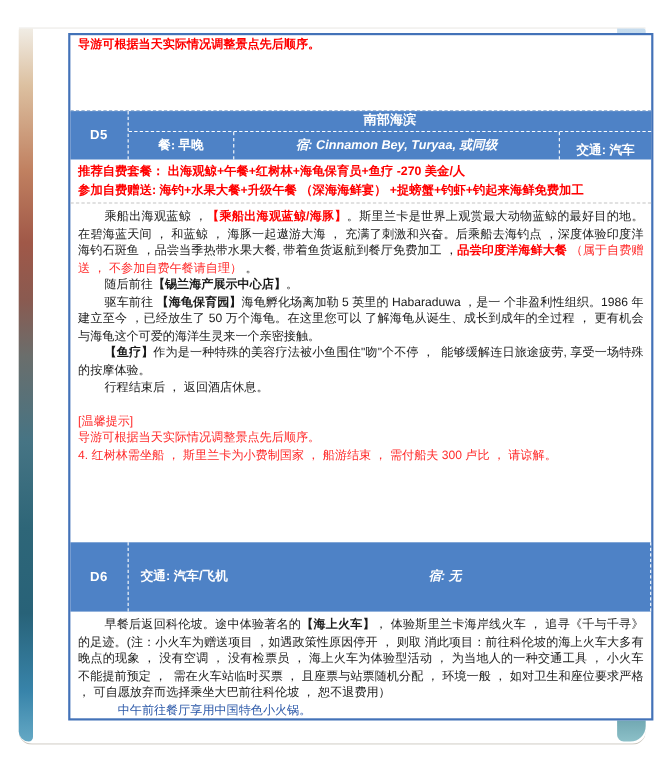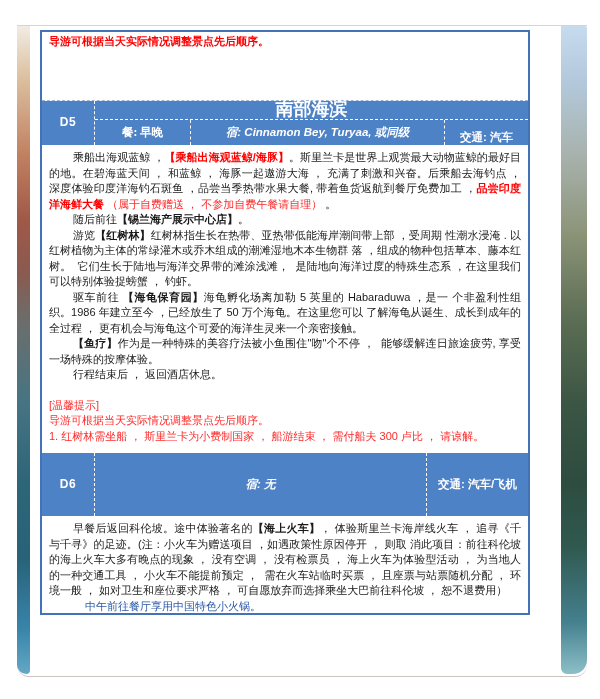--- a/index.html
+++ b/index.html
@@ -21,35 +21,35 @@
     border-radius:2px 0 6px 14px;
   }
   .strip-right{
     position:absolute;right:0;top:0;width:26px;height:648px;
     background:linear-gradient(180deg,#c6dcee 0%,#b2c8da 9%,#a8b2ac 20%,#8c9478 32%,
       #5c6e54 45%,#3c5644 58%,#2e4c40 70%,#2f584e 80%,#45808e 92%,#8cc0c8 100%);
     border-radius:0 2px 14px 6px;
   }
   
   .itb{
-    position:absolute;left:40px;top:30px;width:490px;box-sizing:border-box;
+    position:absolute;left:62px;top:30px;width:532px;box-sizing:border-box;
     border:2px solid #4372b8;background:#ffffff;
     font-size:11px;line-height:15.5px;color:#1a1a1a;
   }
   .cell{box-sizing:border-box;}
   .note-cell{height:69px;padding:2px 7px 0 7px;border-bottom:1px dashed #9fb6d4;
     color:#ff0000;font-weight:bold;}
   .day-header{background:#4e82c6;color:#ffffff;font-weight:bold;display:flex;}
   .d5h{height:44px;}
   .d6h{height:63px;}
   .day-col{width:52px;border-right:1px dashed #ffffff;display:flex;align-items:center;
     justify-content:center;font-size:12px;letter-spacing:.5px;}
   .hdr-right{flex:1;display:flex;flex-direction:column;min-width:0;}
   .hdr-title{flex:1.05;border-bottom:1px dashed #ffffff;display:flex;align-items:center;
-    justify-content:center;font-size:18px;}
+    justify-content:center;font-size:12px;}
   .hdr-meta{flex:1;display:flex;}
   .hm{display:flex;align-items:center;justify-content:center;font-size:11.5px;white-space:nowrap;}
   .hm-meal{width:95px;border-right:1px dashed #ffffff;font-family:Liberation Serif, serif;}
   .hm-hotel{flex:1;border-right:1px dashed #ffffff;min-width:0;font-style:italic;}
   .hm-trans5{width:83px;margin-top:10px;}
   .hm-trans6{width:101px;}
   .promo-cell{height:40px;padding:3px 7px 0 7px;border-bottom:1px dashed #c4c4c4;
     color:#ff0000;font-weight:bold;font-size:11.2px;line-height:17px;white-space:nowrap;overflow:hidden;}
   .body-cell{padding:5px 7px 0 7px;overflow:hidden;}
   .body5{height:308px;}
@@ -83,39 +83,42 @@
     <div class="hdr-right">
       <div class="hdr-title">南部海滨</div>
       <div class="hdr-meta">
         <div class="hm hm-meal">餐: 早晚</div>
         <div class="hm hm-hotel">宿: Cinnamon Bey, Turyaa, 或同级</div>
         <div class="hm hm-trans5">交通: 汽车</div>
       </div>
     </div>
   </div>
 
+  <div class="cell promo-cell">
+    <div>推荐自费套餐：  出海观鲸+午餐+红树林+海龟保育员+鱼疗   -270 美金/人</div>
+    <div>参加自费赠送: 海钓+水果大餐+升级午餐 （深海海鲜宴）  +捉螃蟹+钓虾+钓起来海鲜免费加工</div>
+  </div>
 
   <div class="cell body-cell body5">
       <p class="para"><span>乘船出海观蓝鲸 ，</span><span class="rb">【乘船出海观蓝鲸/海豚】</span><span>。斯里兰卡是世界上观赏最大动物蓝鲸的最好目的地。在碧海蓝天间 ， 和蓝鲸 ， 海豚一起遨游大海 ， 充满了刺激和兴奋。后乘船去海钓点 ，深度体验印度洋海钓石斑鱼 ，品尝当季热带水果大餐, 带着鱼货返航到餐厅免费加工 ，</span><span class="rb">品尝印度洋海鲜大餐</span><span class="r"> （属于自费赠送 ， 不参加自费午餐请自理） </span><span>。</span></p>
       <p class="para"><span>随后前往</span><span class="b">【锡兰海产展示中心店】</span><span>。</span></p>
-      <p class="para"><span>游览</span><span class="b">【红树林】</span><span>红树林指生长在热带、亚热带低能海岸潮间带上部 ，受周期 性潮水浸淹 . 以红树植物为主体的常绿灌木或乔木组成的潮滩湿地木本生物群 落 ，组成的物种包括草本、藤本红树。  它们生长于陆地与海洋交界带的滩涂浅滩，  是陆地向海洋过度的特殊生态系 ，在这里我们可以特别体验捉螃蟹 ， 钓虾。</span></p>
       <p class="para"><span>驱车前往 </span><span class="b">【海龟保育园】</span><span>海龟孵化场离加勒 5 英里的 Habaraduwa ，是一 个非盈利性组织。1986 年建立至今 ，已经放生了 50 万个海龟。在这里您可以 了解海龟从诞生、成长到成年的全过程 ， 更有机会与海龟这个可爱的海洋生灵来一个亲密接触。</span></p>
       <p class="para"><span class="b">【鱼疗】</span><span>作为是一种特殊的美容疗法被小鱼围住"吻"个不停 ，  能够缓解连日旅途疲劳, 享受一场特殊的按摩体验。</span></p>
       <p class="para"><span>行程结束后 ， 返回酒店休息。</span></p>
       <p class="para ni gap-top"><span class="r">[温馨提示]</span></p>
       <p class="para ni"><span class="r">导游可根据当天实际情况调整景点先后顺序。</span></p>
-      <p class="para ni"><span class="r">1. 红树林需坐船 ， 斯里兰卡为小费制国家 ， 船游结束 ， 需付船夫 300 卢比 ， 请谅解。</span></p>
+      <p class="para ni"><span class="r">4. 红树林需坐船 ， 斯里兰卡为小费制国家 ， 船游结束 ， 需付船夫 300 卢比 ， 请谅解。</span></p>
     </div>
 
   <div class="cell day-header d6h">
     <div class="day-col">D6</div>
     <div class="hdr-right">
       <div class="hdr-meta">
+        <div class="hm hm-trans6">交通: 汽车/飞机</div>
         <div class="hm hm-hotel">宿: 无</div>
-        <div class="hm hm-trans6">交通: 汽车/飞机</div>
       </div>
     </div>
   </div>
 
   <div class="cell body-cell body6">
       <p class="para"><span>早餐后返回科伦坡。途中体验著名的</span><span class="b">【海上火车】</span><span>， 体验斯里兰卡海岸线火车 ， 追寻《千与千寻》的足迹。(注：小火车为赠送项目 ，如遇政策性原因停开 ， 则取 消此项目：前往科伦坡的海上火车大多有晚点的现象 ， 没有空调 ， 没有检票员 ， 海上火车为体验型活动 ， 为当地人的一种交通工具 ， 小火车不能提前预定 ，  需在火车站临时买票 ， 且座票与站票随机分配 ， 环境一般 ， 如对卫生和座位要求严格 ， 可自愿放弃而选择乘坐大巴前往科伦坡 ， 恕不退费用）</span></p>
       <p class="para ind2"><span class="blueb">中午前往餐厅享用中国特色小火锅。</span></p>
     </div>
 
 </div>

